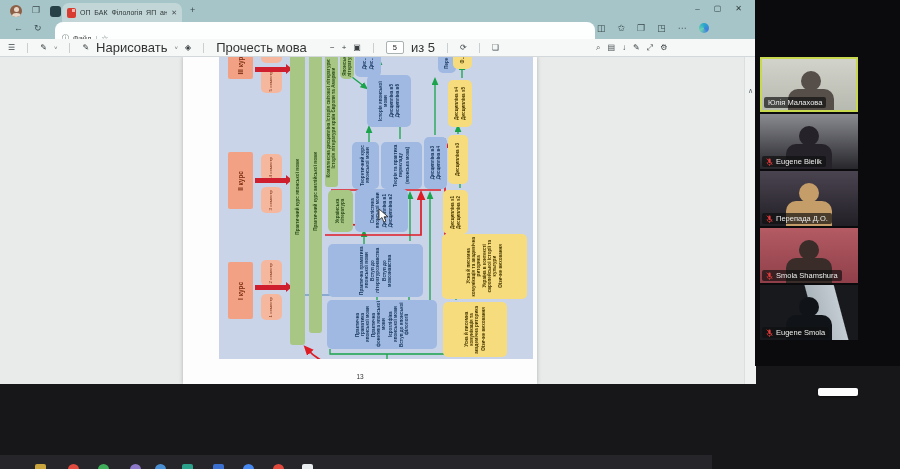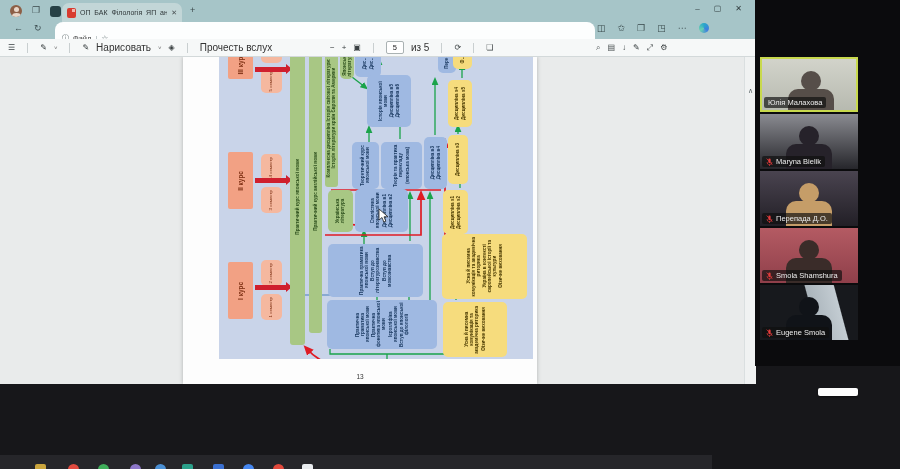--- a/index.html
+++ b/index.html
@@ -33,21 +33,21 @@
   .addrpill .url{font-size:7.5px;color:#2f3435;white-space:nowrap;overflow:hidden;flex:1}
   .addrpill .star{font-size:8px;color:#5c6a6c}
   .addricons{position:absolute;left:597px;top:1px;display:flex;gap:12px;font-size:9px;color:#38484a}
   .copilot{width:10px;height:10px;border-radius:50%;
            background:conic-gradient(#2aa7c9,#3e7de0,#6ad0b0,#2aa7c9);display:inline-block}
   
   .toolbar{position:relative;height:17px;background:#f6f8f8;border-bottom:1px solid #d3d9da;
            display:flex;align-items:center;font-size:8px;color:#3a4042}
   .toolbar .grp{display:flex;align-items:center;gap:7px}
   .toolbar .sep{width:1px;height:10px;background:#c9cfd0;margin:0 5px}
-  .toolbar .lbl{font-size:10px;color:#333}
+  .toolbar .lbl{font-size:13px;color:#333}
   .toolbar .caret{font-size:6px;color:#666}
   .gleft{margin-left:8px}
   .gcenter{position:absolute;left:330px;top:0;height:17px}
   .gright{position:absolute;left:596px;top:0;height:17px;gap:11px}
   .pagebox{width:16px;height:11px;background:#fff;border:1px solid #aab2b3;border-radius:2px;
            font-size:7.5px;text-align:center;line-height:11px;color:#222}
   .scrollup{position:absolute;right:3px;top:2px;font-size:7px;color:#5a6466}
   
   .viewer{position:relative;height:327px;background:#e9ebeb;overflow:hidden}
   .vscroll{position:absolute;right:0;top:0;bottom:0;width:11px;background:#f0f2f2;border-left:1px solid #dadfe0}
@@ -138,21 +138,21 @@
       <span>☰</span>
       <span class="sep"></span>
       <span>✎</span>
       <span class="caret">˅</span>
       <span class="sep"></span>
       <span>✎</span>
       <span class="lbl">Нарисовать</span>
       <span class="caret">˅</span>
       <span>◈</span>
       <span class="sep"></span>
-      <span class="lbl">Прочесть вслух</span>
+      <span class="lbl">Прочесть мова</span>
     </div>
     <div class="grp gcenter">
       <span>−</span>
       <span>+</span>
       <span>▣</span>
       <span class="sep"></span>
       <span class="pagebox">5</span>
       <span class="lbl">из 5</span>
       <span class="sep"></span>
       <span>⟳</span>
@@ -346,21 +346,21 @@
   </div>
       <div class="tile" style="background: linear-gradient(rgb(138, 139, 145), rgb(38, 38, 43));">
     <div class="phead" style="background: rgb(38, 34, 42);"></div>
     <div class="pbody" style="background: rgb(38, 34, 42);"></div>
     <div class="nametag">
       <svg class="mic" width="7" height="8" viewBox="0 0 12 14">
         <path fill="#e23b3b" d="M6 1a2 2 0 0 1 2 2v4a2 2 0 1 1-4 0V3a2 2 0 0 1 2-2z"></path>
         <path fill="#e23b3b" d="M2.2 7a3.8 3.8 0 0 0 7.6 0h1.2a5 5 0 0 1-4.4 4.95V14H5.4v-2.05A5 5 0 0 1 1 7z"></path>
         <path stroke="#e23b3b" stroke-width="1.3" d="M1,1 L11,12"></path>
       </svg>
-      <span class="pname">Maryna Bielik</span>
+      <span class="pname">Eugene Bielik</span>
     </div>
   </div>
       <div class="tile" style="background: linear-gradient(rgb(74, 68, 80), rgb(34, 31, 38));">
     <div class="phead" style="background: rgb(197, 157, 104);"></div>
     <div class="pbody" style="background: rgb(197, 157, 104);"></div>
     <div class="nametag">
       <svg class="mic" width="7" height="8" viewBox="0 0 12 14">
         <path fill="#e23b3b" d="M6 1a2 2 0 0 1 2 2v4a2 2 0 1 1-4 0V3a2 2 0 0 1 2-2z"></path>
         <path fill="#e23b3b" d="M2.2 7a3.8 3.8 0 0 0 7.6 0h1.2a5 5 0 0 1-4.4 4.95V14H5.4v-2.05A5 5 0 0 1 1 7z"></path>
         <path stroke="#e23b3b" stroke-width="1.3" d="M1,1 L11,12"></path>

